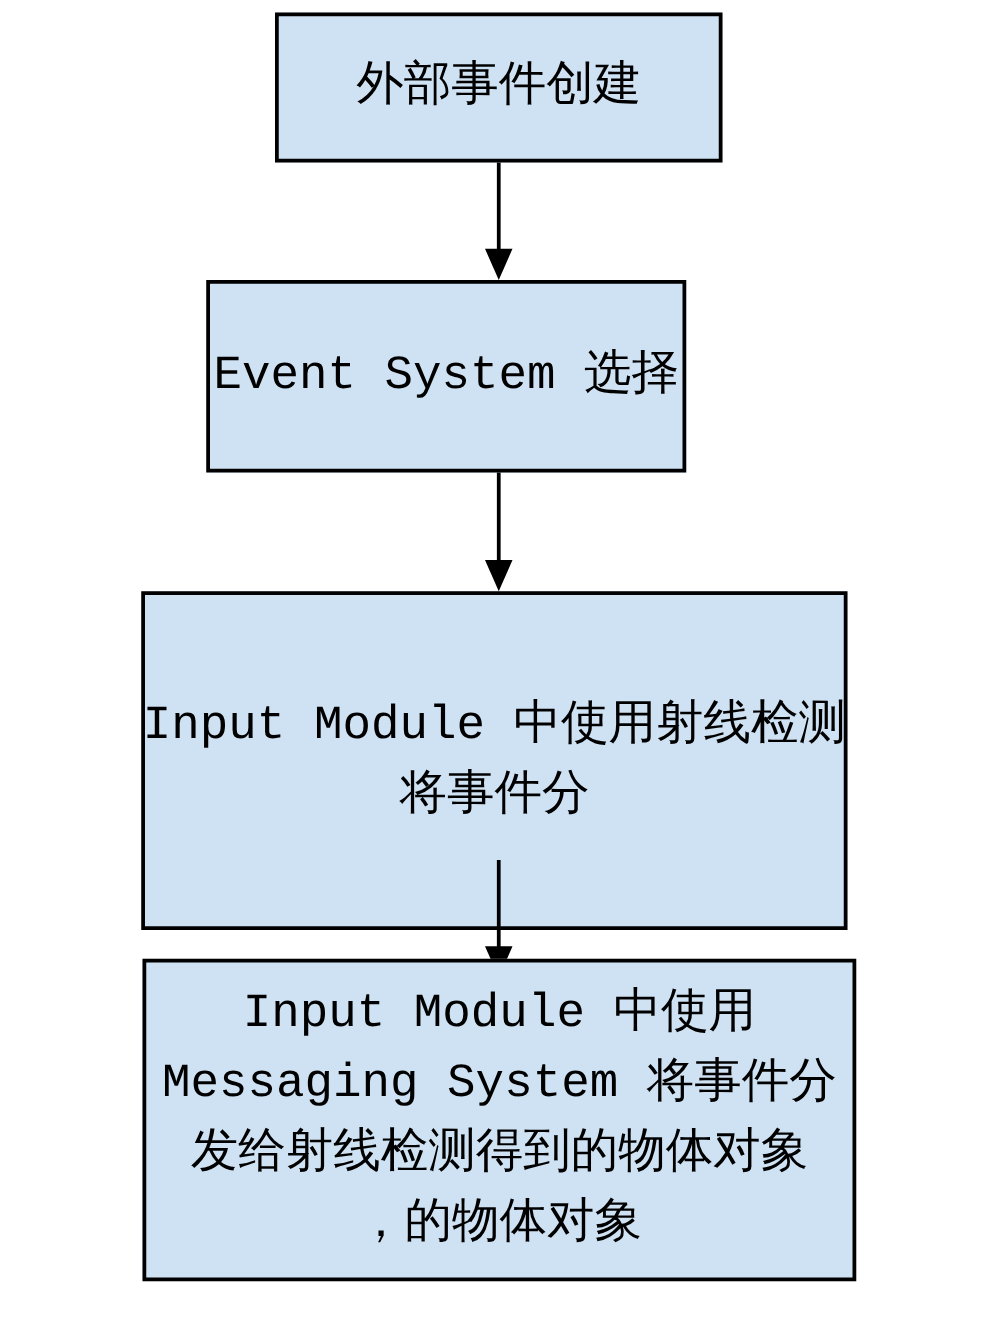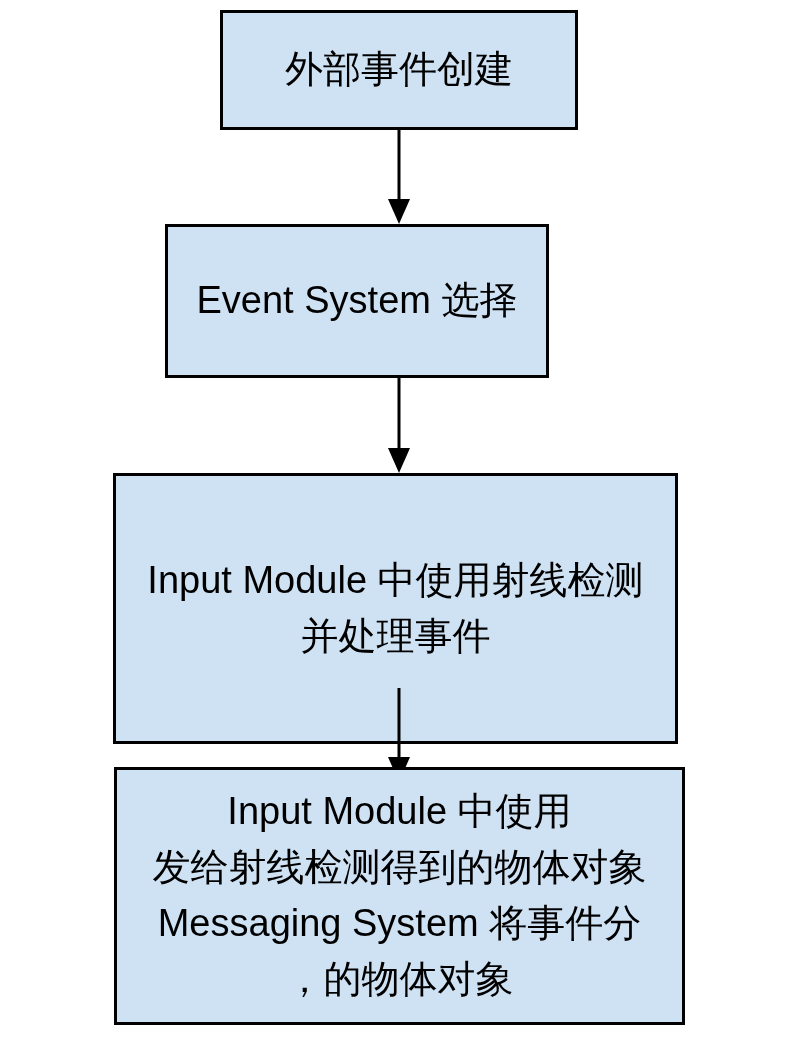--- a/index.html
+++ b/index.html
@@ -2,21 +2,21 @@
 <html style="--bg: #ffffff; --node-fill: #cfe2f3; --node-border: #000000; --text: #000000; --arrow: #000000;"><head>
 <meta charset="utf-8">
 <style>
   :root {
     --bg: #ffffff;
     --node-fill: #cfe2f3;
     --node-border: #000000;
     --text: #000000;
     --arrow: #000000;
   }
-  * { margin: 0; padding: 0; box-sizing: border-box; }
+  * { margin: 0; padding: 0; box-sizing: border-box; font-family: Liberation Mono, monospace; }
   html, body {
     width: 800px;
     height: 1054px;
     background: var(--bg);
     font-family: "Liberation Sans", "DejaVu Sans", sans-serif;
     overflow: hidden;
   }
   .canvas {
     position: relative;
     width: 800px;
@@ -90,28 +90,28 @@
     <span class="line">Event System 选择</span>
   </div>
 
   <div class="arrow" id="arrow-1">
     <div class="shaft"></div>
     <div class="head"></div>
   </div>
 
   <div class="node" id="node-2">
     <span class="line">Input Module 中使用射线检测</span>
-    <span class="line">并处理事件</span>
+    <span class="line">将事件分</span>
   </div>
 
   <div class="arrow" id="arrow-2">
     <div class="shaft"></div>
     <div class="head"></div>
   </div>
 
   <div class="node" id="node-3">
     <span class="line">Input Module 中使用</span>
+    <span class="line">Messaging System 将事件分</span>
     <span class="line">发给射线检测得到的物体对象</span>
-    <span class="line">Messaging System 将事件分</span>
     <span class="line">，的物体对象</span>
   </div>
 
 </div>
 
 </body></html>

